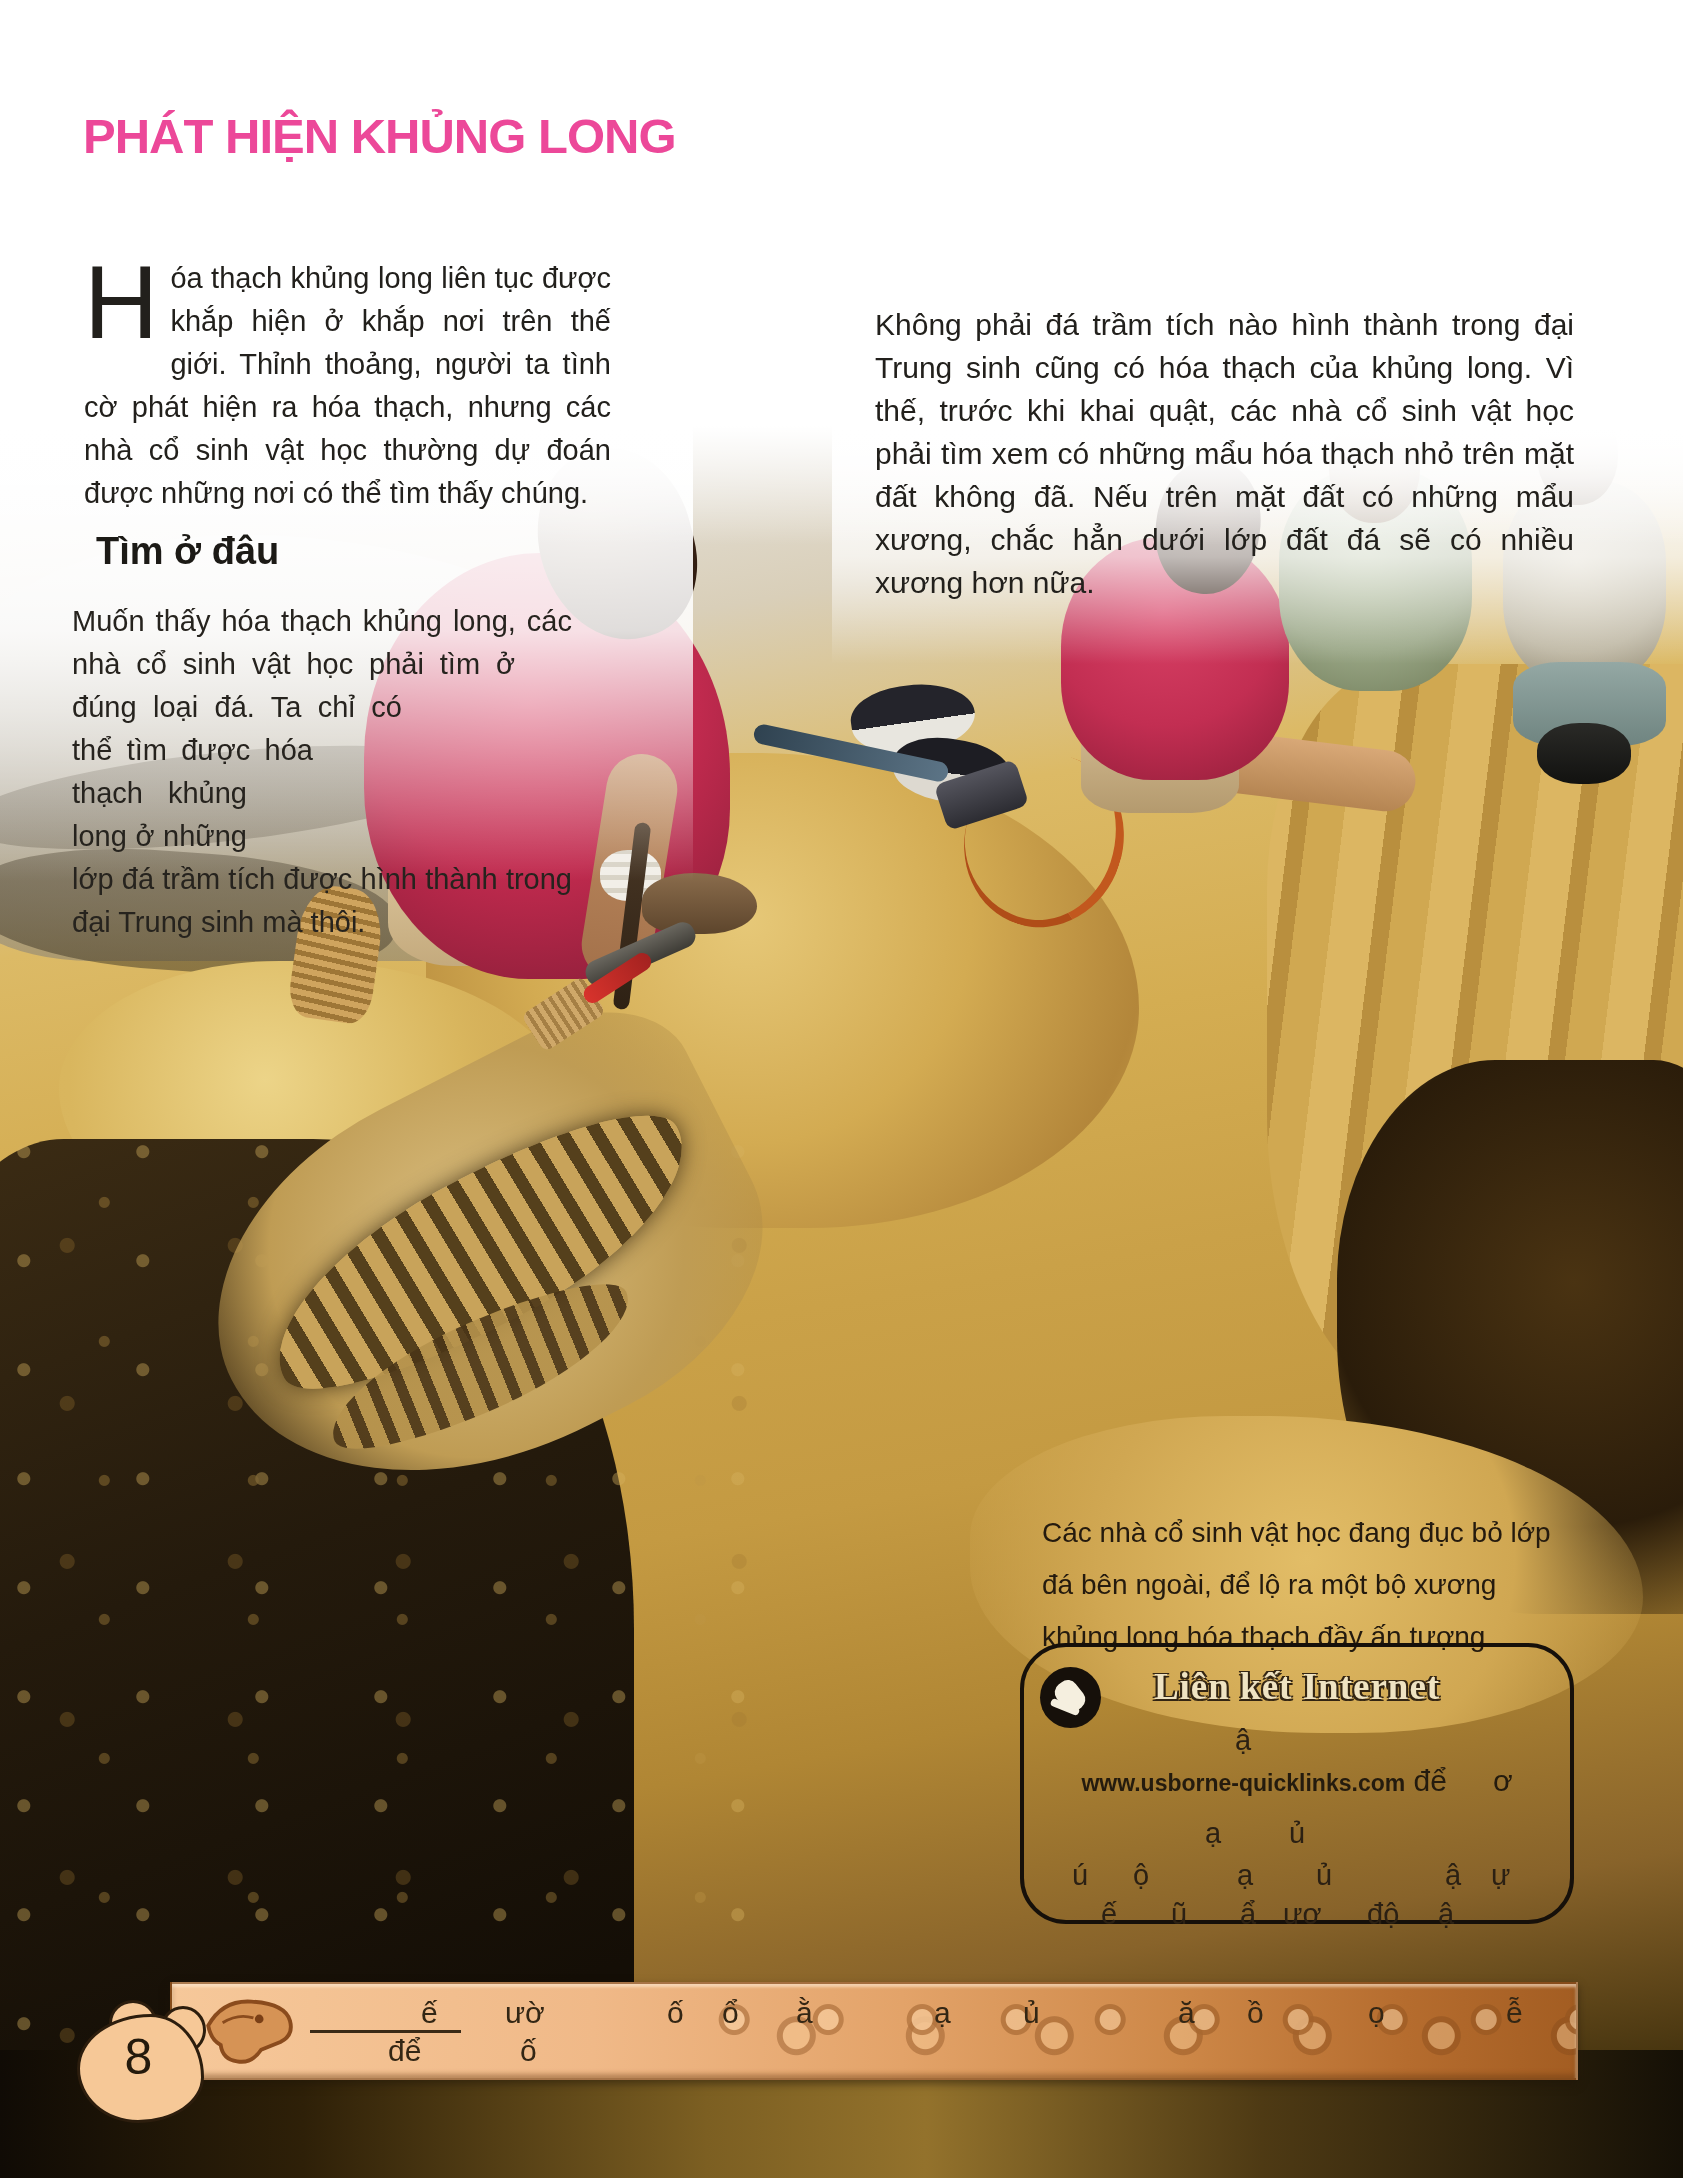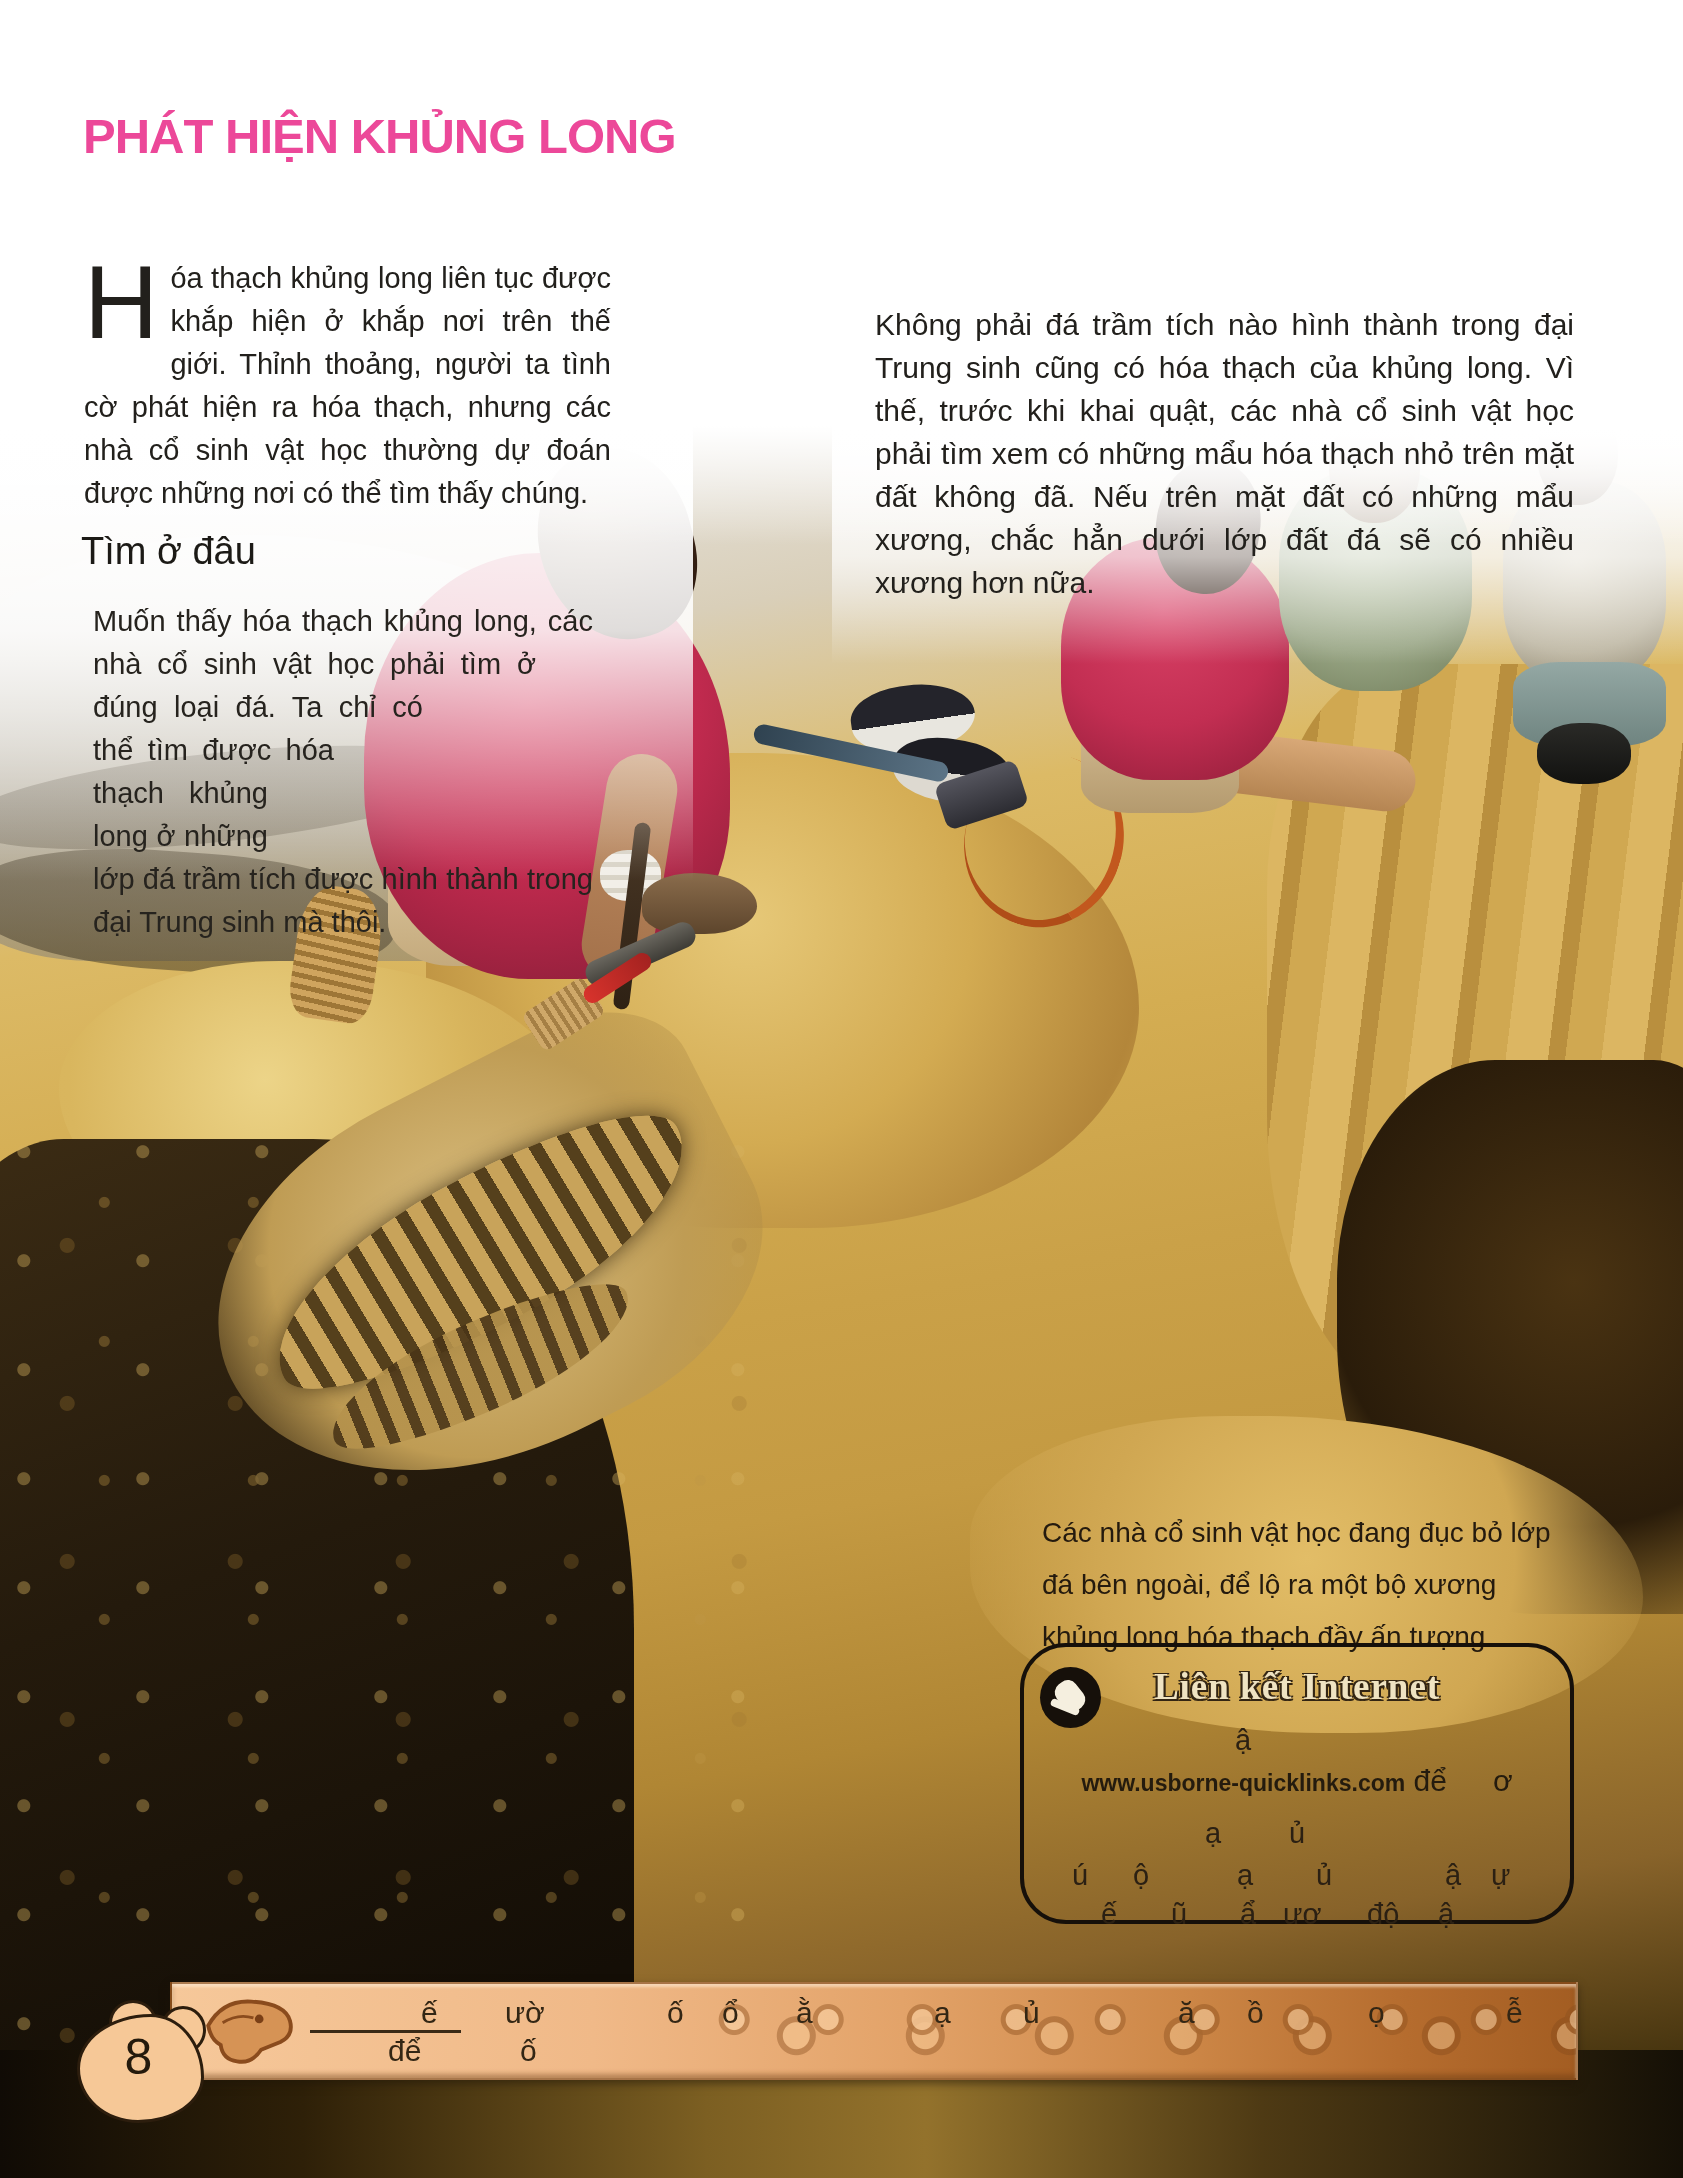--- a/index.html
+++ b/index.html
@@ -5,22 +5,22 @@
   html,body{margin:0;padding:0;background:#ffffff;}
   .page{position:relative;width:1683px;height:2178px;background:#ffffff;overflow:hidden;
         font-family:"Liberation Sans",sans-serif;color:#1e1c19;}
 
   
   .title{position:absolute;left:83px;top:75px;font-size:49px;font-weight:bold;
          letter-spacing:-1px;color:#ec4899;z-index:40;}
   .colL-p1{position:absolute;left:84px;top:228px;width:527px;font-size:29px;line-height:43px;
            text-align:justify;z-index:40;color:#22201c;}
   .dropcap{float:left;font-size:103px;line-height:83px;padding:4px 12px 0 0;font-weight:400;color:#22201c;}
-  .colL-h{position:absolute;left:81px;top:498px;font-size:38px;font-weight:normal;color:#1c1a16;z-index:40;}
-  .colL-p2{position:absolute;left:93px;top:571px;width:500px;font-size:29px;line-height:43px;
+  .colL-h{position:absolute;left:96px;top:498px;font-size:38px;font-weight:bold;color:#1c1a16;z-index:40;}
+  .colL-p2{position:absolute;left:72px;top:571px;width:500px;font-size:29px;line-height:43px;
            text-align:justify;z-index:40;color:#26231e;}
   .sp{float:right;clear:right;}
   .sp1{width:0;height:85px;} .sp2{width:57px;height:43px;} .sp3{width:170px;height:43px;}
   .sp4{width:259px;height:43px;} .sp5{width:325px;height:43px;}
   .colR-h{position:absolute;left:875px;top:206px;font-size:37px;font-weight:bold;color:#181611;z-index:40;}
   .colR-p{position:absolute;left:875px;top:273px;width:699px;font-size:30px;line-height:43px;
           text-align:justify;z-index:40;color:#22201c;}
 
   
   .photo{position:absolute;left:0;top:426px;width:1683px;height:1752px;z-index:1;overflow:hidden;

